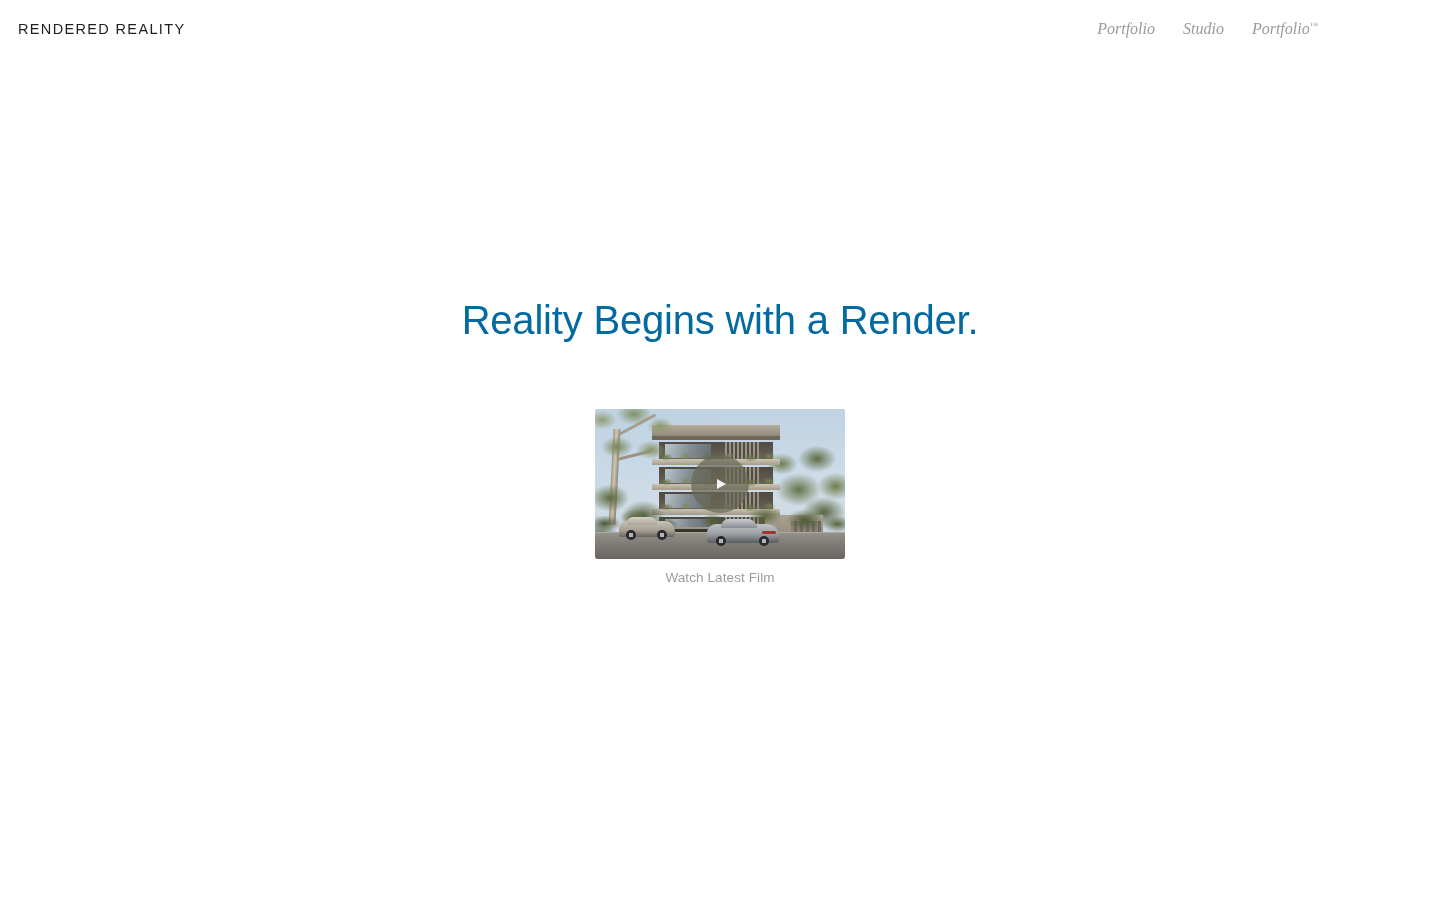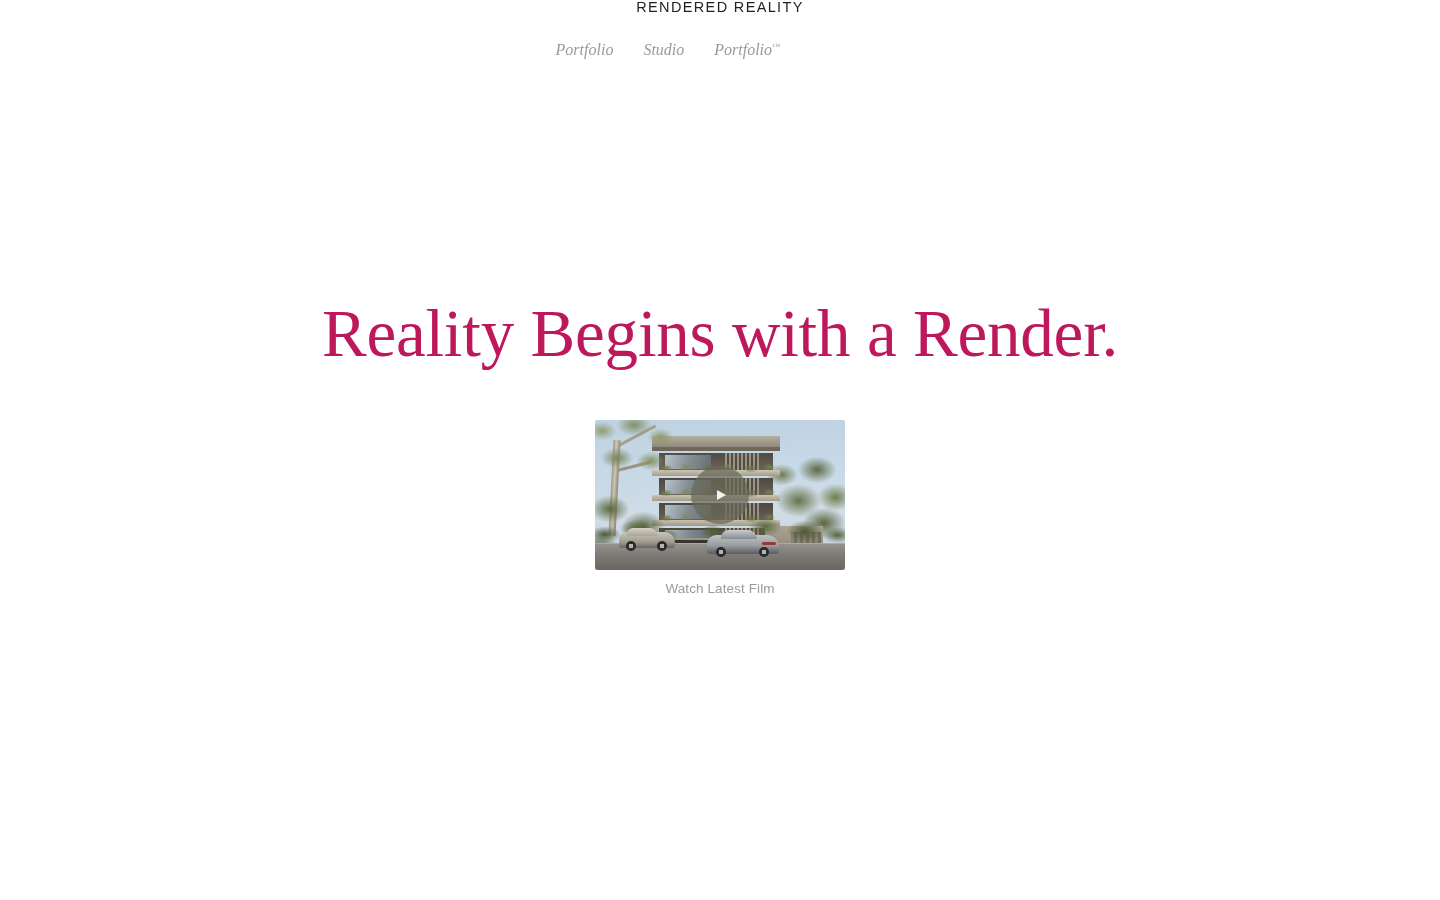--- a/index.html
+++ b/index.html
@@ -28,48 +28,47 @@
     position: absolute;
     top: 0;
     left: 0;
     width: 1440px;
     height: 58px;
     display: flex;
     align-items: center;
     justify-content: space-between;
     padding: 0 18px 0 18px;
     background: #ffffff;
-    flex-direction: column;
   }
 
   .brand {
     font-family: "Liberation Sans", sans-serif;
     font-size: 14.5px;
     font-weight: 400;
     letter-spacing: 1.35px;
     color: #1f1f1f;
     line-height: 1;
     white-space: nowrap;
   }
 
   .main-nav {
     display: flex;
     align-items: baseline;
-    gap: 8px;
+    gap: 16px;
     padding-right: 104px;
   }
 
   .nav-link {
     font-family: "Liberation Serif", "DejaVu Serif", serif;
     font-style: italic;
     font-size: 16px;
     color: #9a9a9a;
     text-decoration: none;
     white-space: nowrap;
-    margin-left: 22px;
+    margin-left: 12px;
     line-height: 1;
   }
   .nav-link:first-child { margin-left: 0; }
 
   .nav-link .tm {
     font-size: 8.5px;
     vertical-align: super;
     font-style: italic;
     letter-spacing: 0;
   }
@@ -77,31 +76,31 @@
   
   .hero {
     position: absolute;
     top: 300px;
     left: 0;
     width: 1440px;
     text-align: center;
   }
 
   .hero-title {
-    font-family: Liberation Serif, serif;
+    font-family: Liberation Sans, sans-serif;
     font-weight: 400;
-    font-size: 67px;
+    font-size: 40px;
     line-height: 1;
     letter-spacing: -0.2px;
-    color: #be185d;
+    color: #0369a1;
     white-space: nowrap;
   }
 
   .video-block {
-    margin: 0 auto;
+    margin: 16px auto;
     width: 250px;
     padding-top: 53px;
   }
 
   .video-thumb {
     position: relative;
     width: 250px;
     height: 150px;
     border-radius: 3px;
     overflow: hidden;

